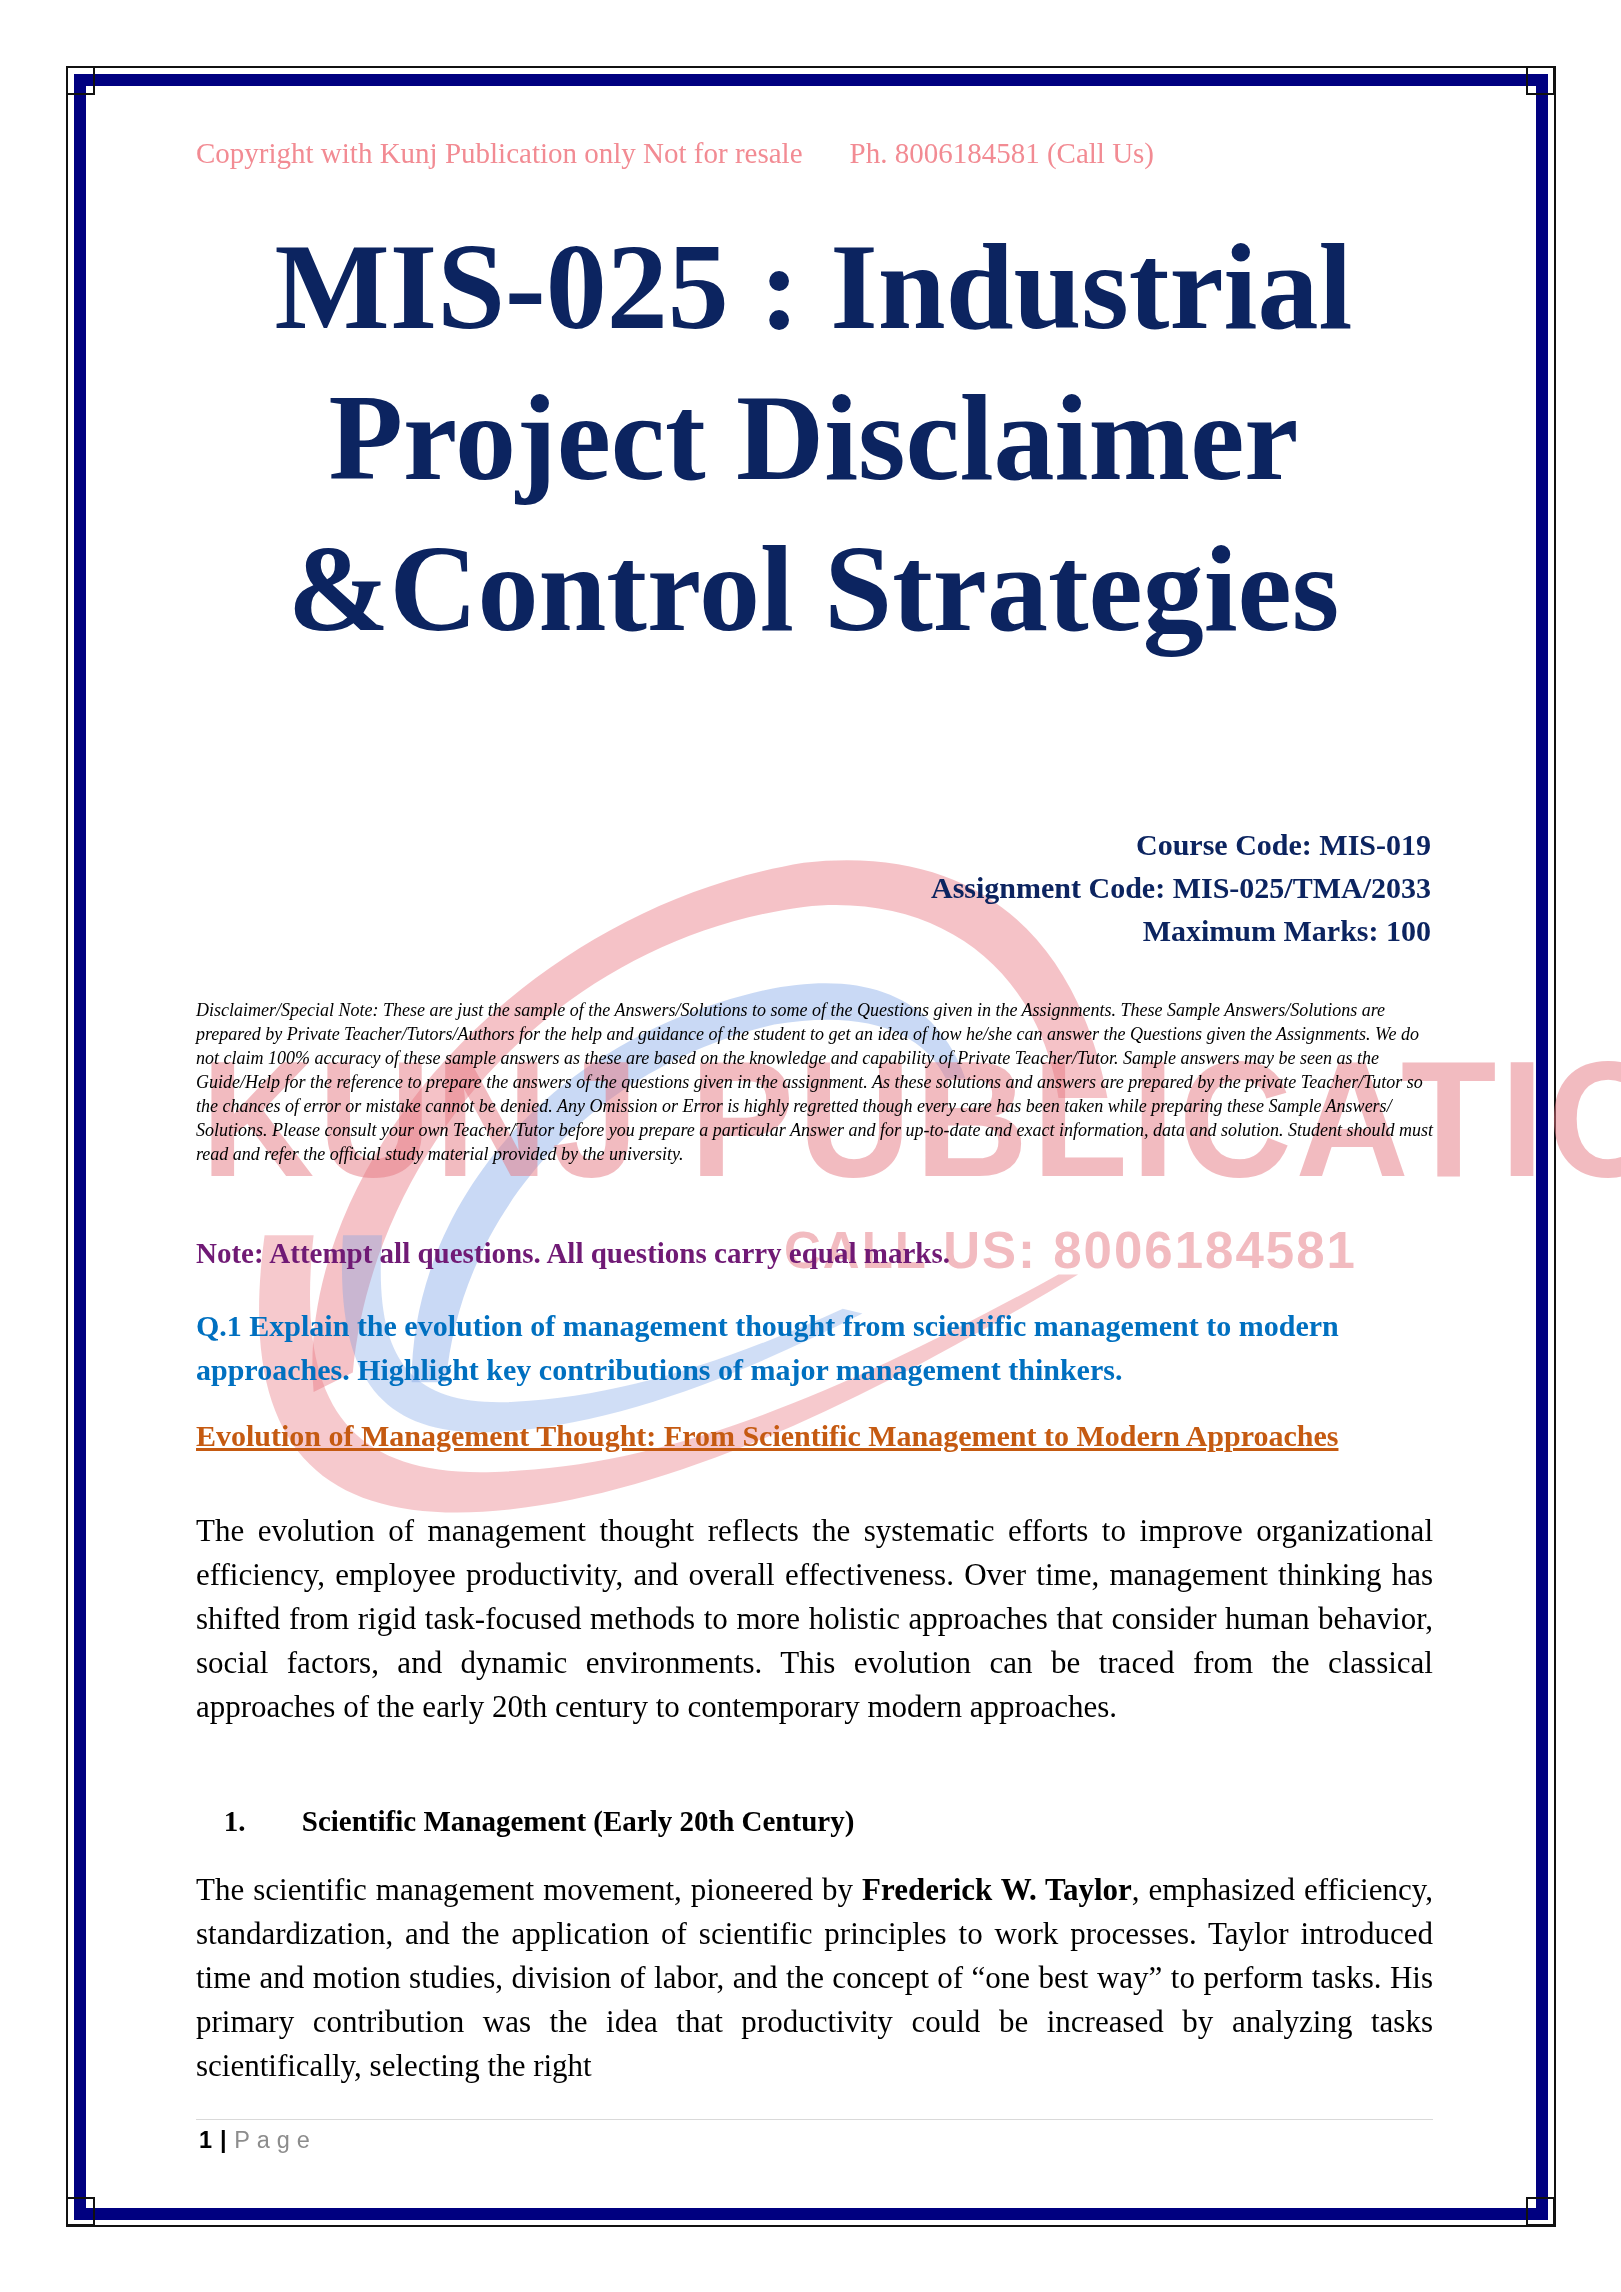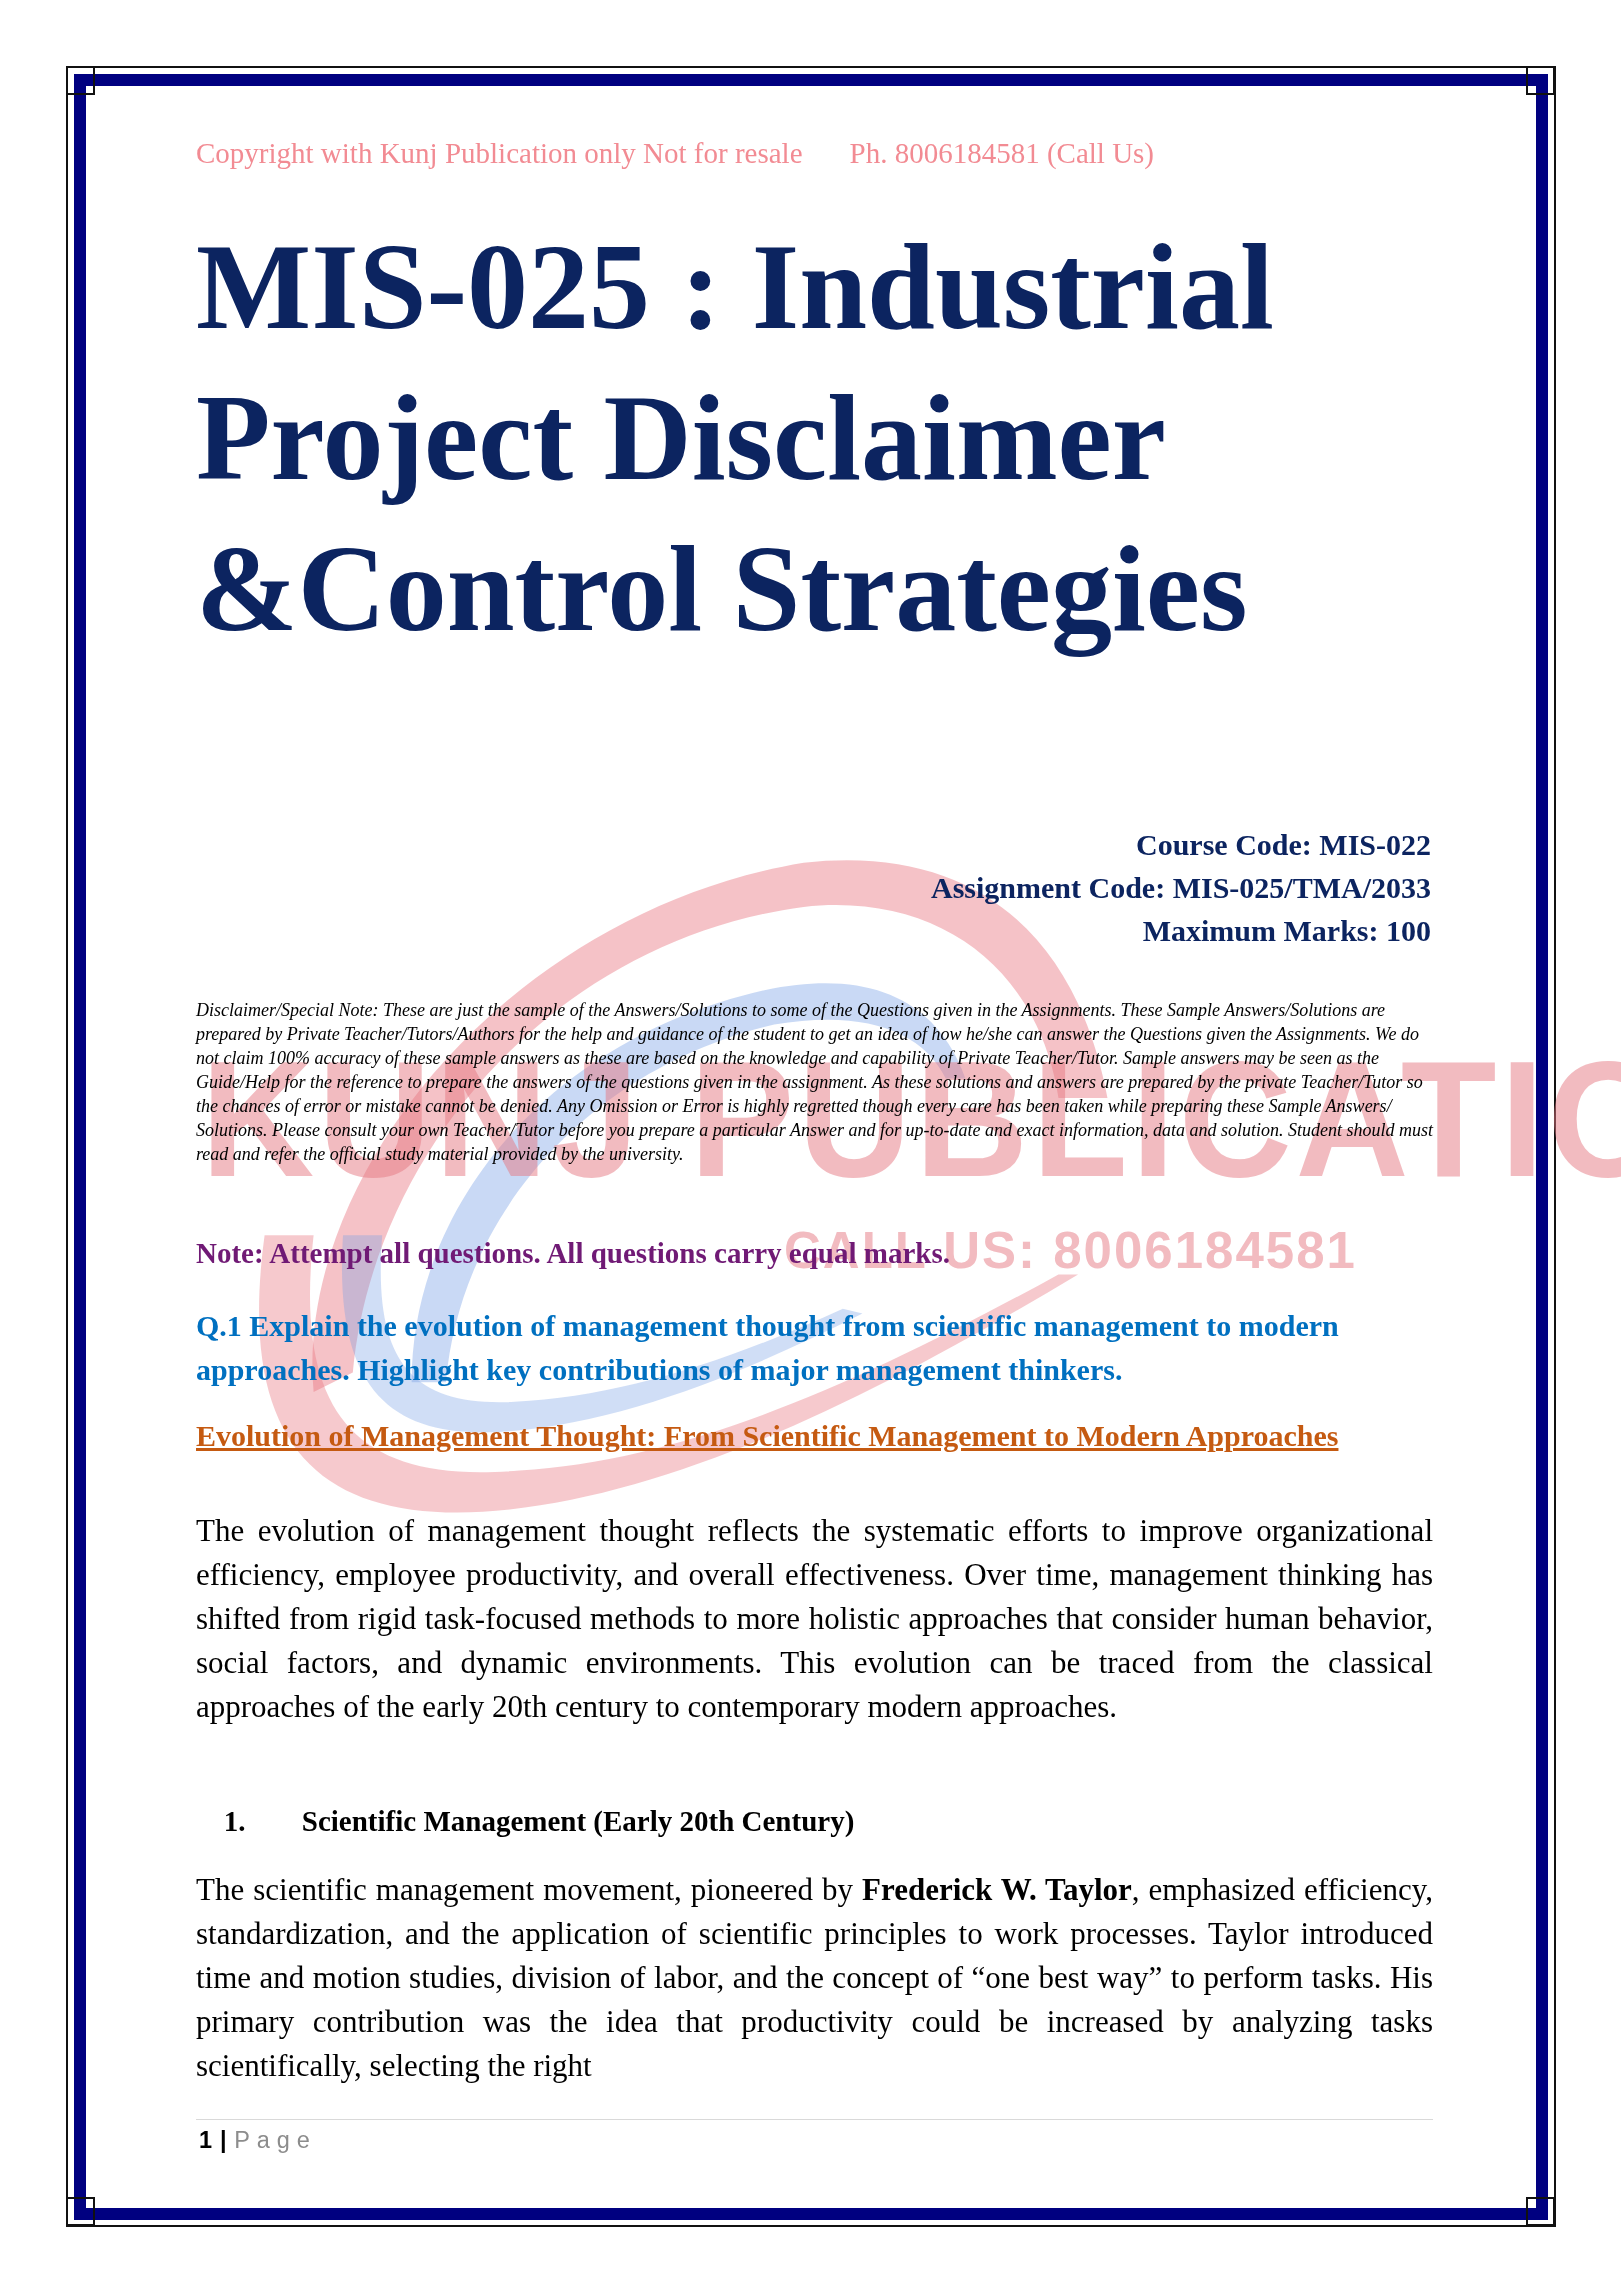--- a/index.html
+++ b/index.html
@@ -18,21 +18,21 @@
   .watermark { position: absolute; left: 0; top: 0; width: 1621px; height: 2293px; pointer-events: none; z-index: 0; }
   .wm-text { position: absolute; font-family: "Liberation Sans", "DejaVu Sans", sans-serif; font-weight: bold; color: rgba(230, 120, 130, 0.5); white-space: nowrap; letter-spacing: 3.9px; }
   .wm-kunj { left: 201px; top: 1037px; font-size: 165px; line-height: 165px; transform: scaleX(0.95); transform-origin: left top; }
   .wm-call { left: 784px; top: 1225px; font-size: 51px; line-height: 51px; letter-spacing: 2px; }
 
   .content { position: absolute; left: 0; top: 0; width: 1621px; height: 2293px; z-index: 1; }
 
   .copyright { position: absolute; left: 196px; top: 137px; width: 1235px; font-weight: normal; font-size: 29px; color: #f28b93; white-space: nowrap; }
   .copyright .phone { margin-left: 47px; }
 
-  .title { position: absolute; left: 196px; top: 211px; width: 1235px; text-align: left; font-weight: bold; color: #0c2460; font-size: 122px; line-height: 151px; }
+  .title { position: absolute; left: 196px; top: 211px; width: 1235px; text-align: center; font-weight: bold; color: #0c2460; font-size: 122px; line-height: 151px; }
   .title div { white-space: nowrap; }
 
   .course-info { position: absolute; left: 686px; top: 823px; width: 745px; text-align: right; font-weight: bold; color: #0c2460; font-size: 30px; line-height: 43px; }
 
   .disclaimer { position: absolute; left: 196px; top: 998px; width: 1237px; font-style: italic; font-size: 18px; line-height: 24px; text-align: left; }
 
   .note { position: absolute; left: 196px; top: 1237px; width: 1237px; font-weight: bold; font-size: 29px; color: #701a75; white-space: nowrap; }
 
   .question { position: absolute; left: 196px; top: 1304px; width: 1237px; font-weight: bold; font-size: 30px; line-height: 44px; color: #0070c0; }
 
@@ -78,21 +78,21 @@
     <span>Copyright with Kunj Publication only Not for resale</span><span class="phone">Ph. 8006184581 (Call Us)</span>
   </div>
 
   <div class="title">
     <div>MIS-025 : Industrial</div>
     <div>Project Disclaimer</div>
     <div>&amp;Control Strategies</div>
   </div>
 
   <div class="course-info">
-    <div>Course Code: MIS-022</div>
+    <div>Course Code: MIS-019</div>
     <div>Assignment Code: MIS-025/TMA/2033</div>
     <div>Maximum Marks: 100</div>
   </div>
 
   <div class="disclaimer">Disclaimer/Special Note: These are just the sample of the Answers/Solutions to some of the Questions given in the Assignments. These Sample Answers/Solutions are prepared by Private Teacher/Tutors/Authors for the help and guidance of the student to get an idea of how he/she can answer the Questions given the Assignments. We do not claim 100% accuracy of these sample answers as these are based on the knowledge and capability of Private Teacher/Tutor. Sample answers may be seen as the Guide/Help for the reference to prepare the answers of the questions given in the assignment. As these solutions and answers are prepared by the private Teacher/Tutor so the chances of error or mistake cannot be denied. Any Omission or Error is highly regretted though every care has been taken while preparing these Sample Answers/ Solutions. Please consult your own Teacher/Tutor before you prepare a particular Answer and for up-to-date and exact information, data and solution. Student should must read and refer the official study material provided by the university.</div>
 
   <div class="note">Note: Attempt all questions. All questions carry equal marks.</div>
 
   <div class="question">Q.1 Explain the evolution of management thought from scientific management to modern approaches. Highlight key contributions of major management thinkers.</div>
 

